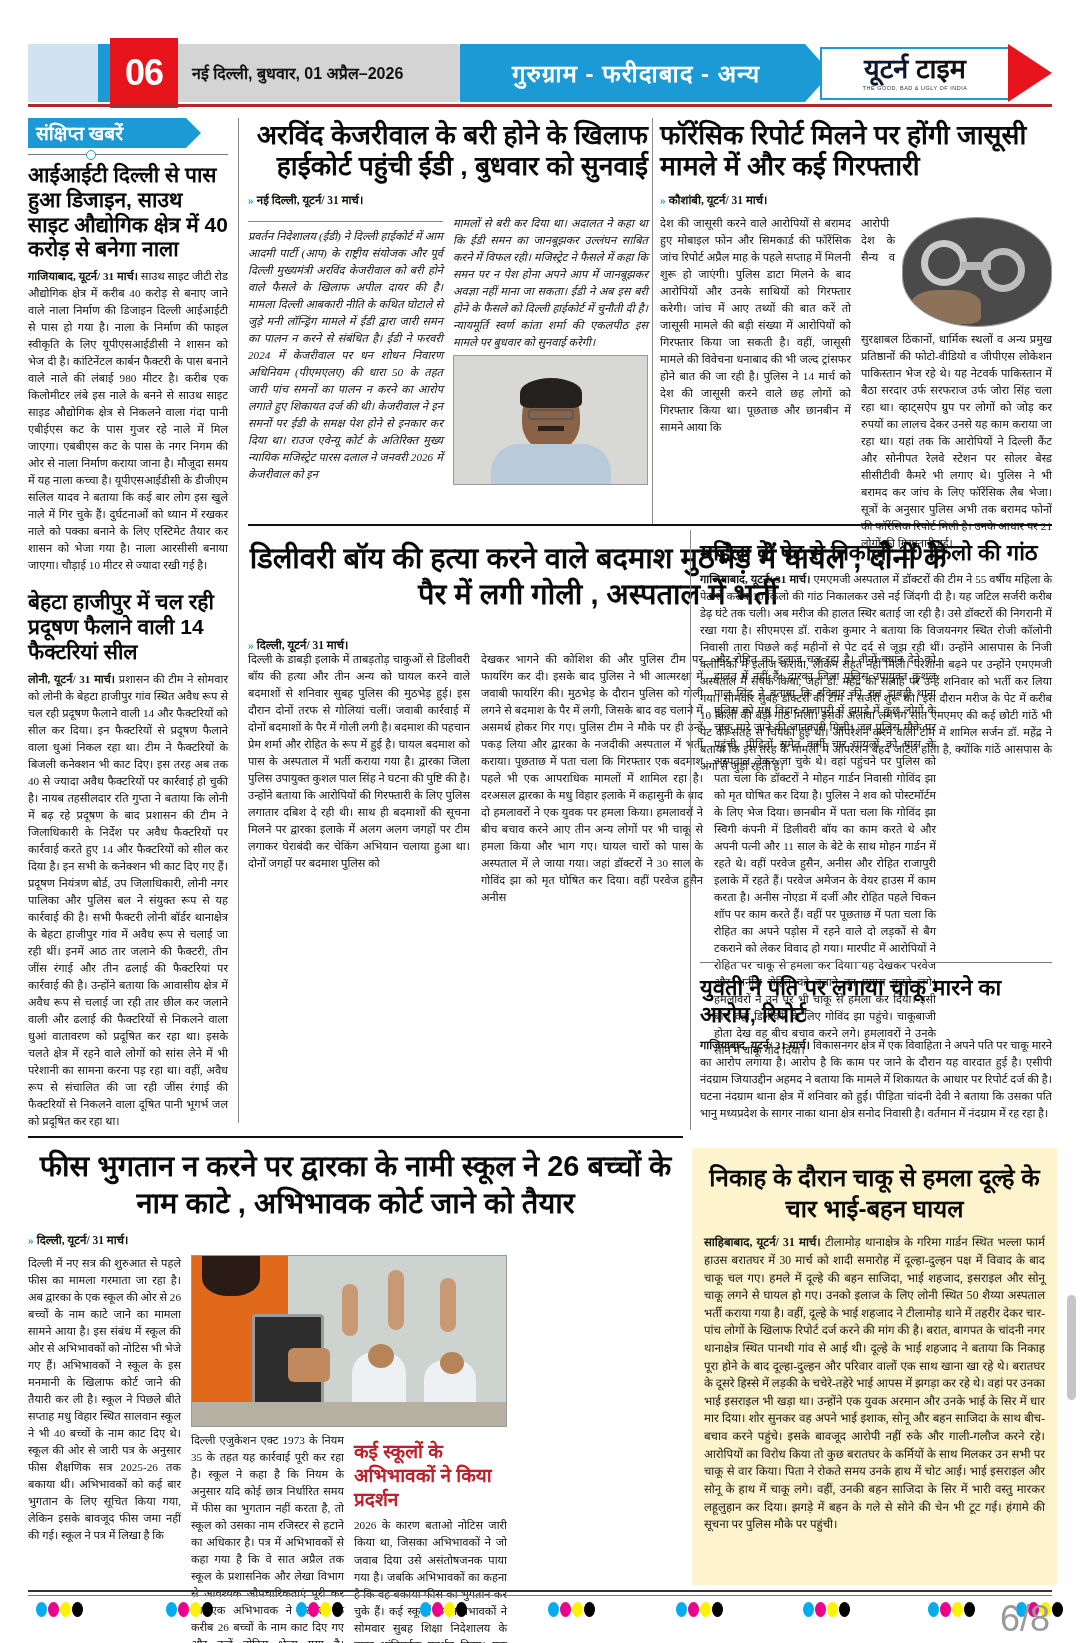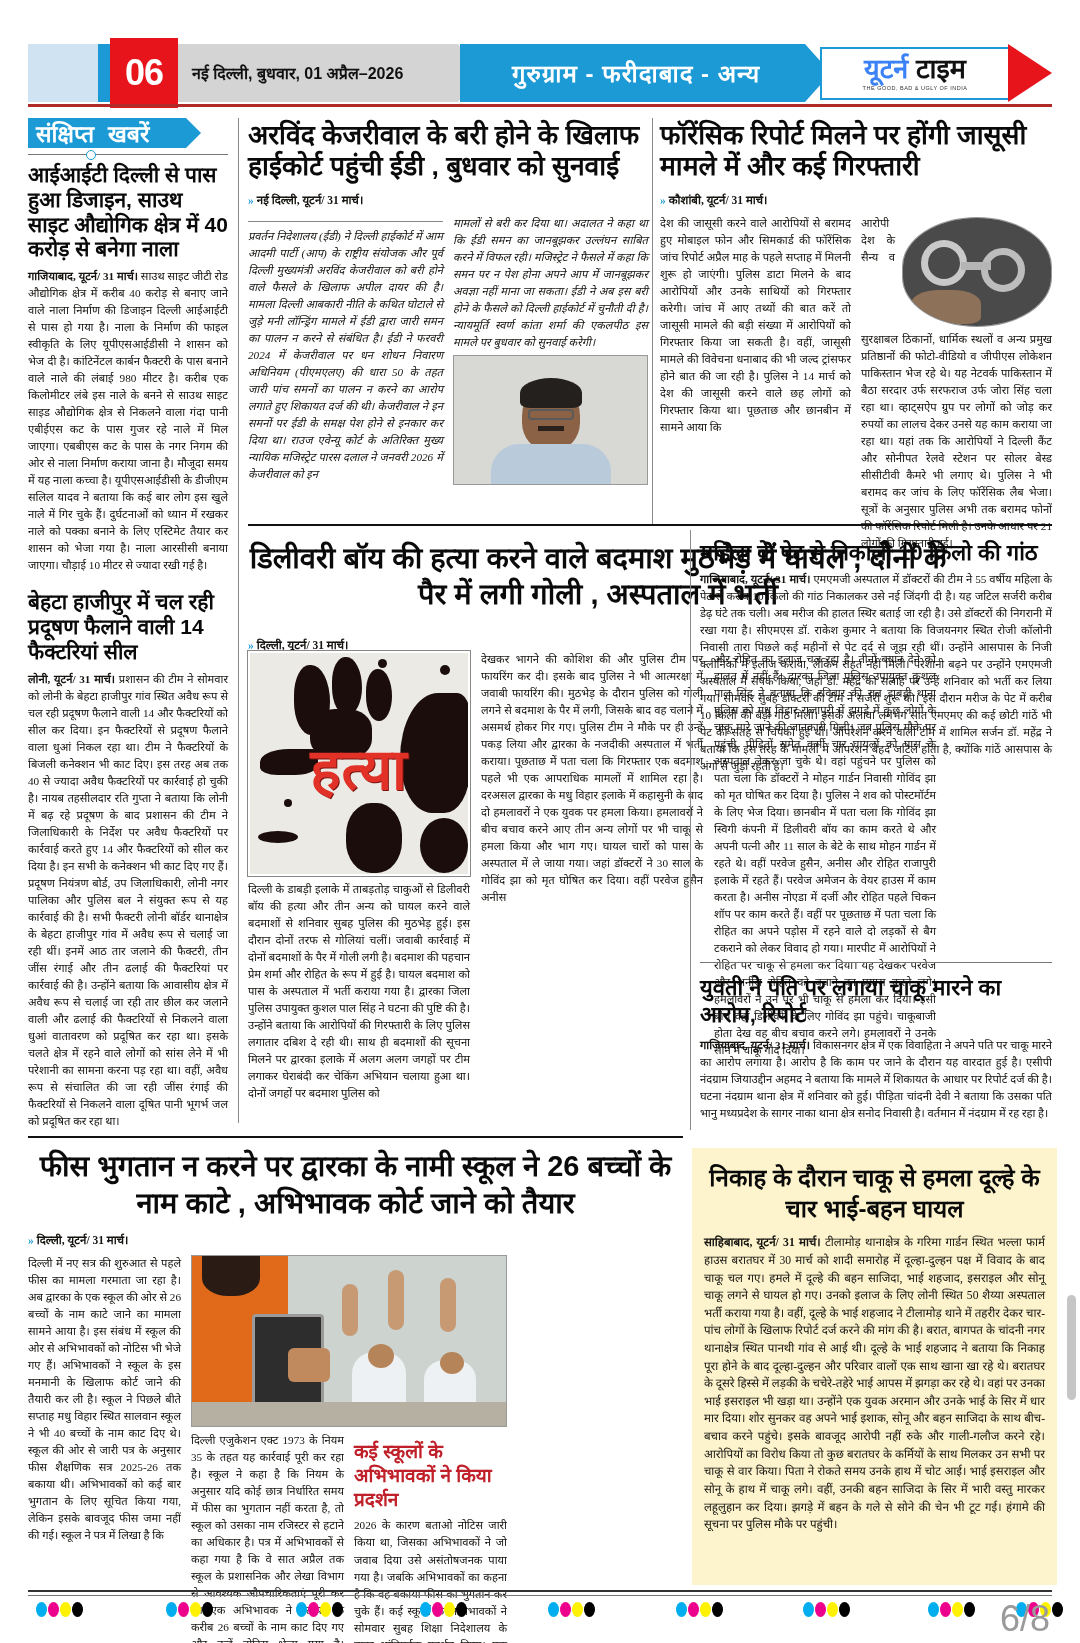--- a/index.html
+++ b/index.html
@@ -25,52 +25,52 @@
   .mh-date { position:absolute; left:192px; top:18px; font-size:16px; font-weight:bold; color:#111;
      font-family:"Liberation Sans", sans-serif; }
   .mh-cyan { position:absolute; left:460px; top:0; width:345px; height:58px; background:#1b9ad6; }
   .mh-cyan:after{ content:""; position:absolute; right:-26px; top:0; width:0;height:0;
      border-top:29px solid transparent; border-bottom:29px solid transparent; border-left:26px solid #1b9ad6;}
   .mh-edition { position:absolute; left:486px; top:12px; width:300px; text-align:center; color:#fff;
      font-size:24px; font-weight:bold; font-family:"Liberation Sans", sans-serif; letter-spacing:1px; }
   .mh-logobox { position:absolute; left:820px; top:3px; width:190px; height:53px; background:#fff;
      border:2px solid #1b9ad6; display:flex; flex-direction:column; align-items:center; justify-content:center; }
   .mh-logo-main { font-size:27px; font-weight:bold; font-family:"Liberation Sans", sans-serif; line-height:1;}
-  .mh-logo-a { color:#3b82f6; }
+  .mh-logo-a { color:#0f172a; }
   .mh-logo-b { color:#111; background:#fff; }
   .mh-logo-tag { font-size:5.5px; letter-spacing:.5px; color:#333; margin-top:2px;
      font-family:"Liberation Sans", sans-serif; }
   .mh-redarrow { position:absolute; left:1008px; top:0; width:0; height:0;
      border-top:29px solid transparent; border-bottom:29px solid transparent; border-left:44px solid #e8141c; }
   .mh-rule { position:absolute; left:28px; top:104px; width:1024px; height:3px; background:#b02a2a; }
 
   
   .hl { font-family:"Liberation Sans", sans-serif; font-weight:bold; color:#0a0a0a; line-height:1.18; }
   .body-txt { font-size:11.2px; line-height:1.52; text-align:justify; color:#15130f;
      font-family:"Liberation Serif", serif; hyphens:auto; }
   .dateline { font-weight:bold; }
   .byline { font-size:11.5px; font-weight:bold; color:#15130f; }
   .bullet { color:#1b9ad6; font-weight:bold; margin-right:3px; }
   .photo { background:#d9d9d9; border:1px solid #999; position:relative; overflow:hidden; }
 
   
   .sidebar { position:absolute; left:28px; top:118px; width:200px; height:1000px; }
   .sb-tag { position:relative; width:158px; height:30px; background:#1b9ad6; color:#fff;
-     font-family:Liberation Mono, monospace; font-weight:bold; font-size:23px;
+     font-family:Liberation Serif, serif; font-weight:bold; font-size:19px;
      display:flex; align-items:center; padding-left:8px; }
   .sb-tag:after{content:"";position:absolute;right:-15px;top:0;width:0;height:0;
      border-top:15px solid transparent;border-bottom:15px solid transparent;border-left:15px solid #1b9ad6;}
   .sb-line { width:200px; height:1px; background:#777; margin-top:6px; position:relative; }
   .sb-line:before{content:"";position:absolute;left:58px;top:-4px;width:8px;height:8px;border-radius:50%;
      border:1.5px solid #1b9ad6;background:#fff;}
   .sb-hl { font-size:21px; margin:8px 0 6px 0; }
 
   
   .art-kejri { position:absolute; left:248px; top:120px; width:400px; }
-  .art-kejri .hl { font-size:26.5px; text-align:left; }
+  .art-kejri .hl { font-size:26.5px; text-align:right; }
   .kj-cols { display:flex; gap:10px; margin-top:8px; }
   .kj-col { width:195px;font-style:italic; }
   .kj-rule { width:195px; height:1px; background:#888; margin:6px 0 6px; }
   .kj-photo { width:195px; height:130px; margin:4px 0 6px; }
 
   
   .art-spy { position:absolute; left:660px; top:120px; width:392px; }
   .art-spy .hl { font-size:26.5px; text-align:left; }
   .spy-cols { display:flex; gap:10px; margin-top:8px; }
   .spy-col { width:191px; }
@@ -216,37 +216,20 @@
 
   <div class="hsep" style="left:248px; top:524px; width:804px;"></div>
 
   <div class="art-main">
     <div class="hl">डिलीवरी बॉय की हत्या करने वाले बदमाश मुठभेड़ में घायल , दोनों के पैर में लगी गोली , अस्पताल में भर्ती</div>
     <div class="byline" style="margin-top:9px;position:absolute;top:88px;">
       <span class="bullet">»</span><span>दिल्ली, यूटर्न/ 31 मार्च।</span>
     </div>
     <div class="main-cols" style="margin-top:38px">
       <div class="main-col">
-        <div class="photo main-photo">
-          <div class="blood">
-            <div class="sp" style="left:44px;top:12px;width:36px;height:70px;"></div>
-            <div class="sp" style="left:82px;top:4px;width:30px;height:58px;"></div>
-            <div class="sp" style="left:116px;top:16px;width:26px;height:52px;"></div>
-            <div class="sp" style="left:60px;top:56px;width:62px;height:50px;border-radius:40%;"></div>
-            <div class="sp" style="left:10px;top:96px;width:58px;height:26px;border-radius:50% 10% 40% 30%;"></div>
-            <div class="sp" style="left:150px;top:40px;width:70px;height:120px;border-radius:60% 20% 40% 50%;"></div>
-            <div class="sp" style="left:96px;top:150px;width:56px;height:70px;border-radius:45%;"></div>
-            <div class="sp" style="left:170px;top:165px;width:48px;height:55px;border-radius:55%;"></div>
-            <div class="sp" style="left:8px;top:178px;width:40px;height:12px;border-radius:50%;"></div>
-            <div class="sp" style="left:128px;top:6px;width:9px;height:9px;border-radius:50%;"></div>
-            <div class="sp" style="left:34px;top:146px;width:8px;height:8px;border-radius:50%;"></div>
-            <div class="sp" style="left:190px;top:12px;width:10px;height:10px;border-radius:50%;"></div>
-            <div class="hatya">हत्या</div>
-          </div>
-        </div>
         <p class="body-txt">दिल्ली के डाबड़ी इलाके में ताबड़तोड़ चाकुओं से डिलीवरी बॉय की हत्या और तीन अन्य को घायल करने वाले बदमाशों से शनिवार सुबह पुलिस की मुठभेड़ हुई। इस दौरान दोनों तरफ से गोलियां चलीं। जवाबी कार्रवाई में दोनों बदमाशों के पैर में गोली लगी है। बदमाश की पहचान प्रेम शर्मा और रोहित के रूप में हुई है। घायल बदमाश को पास के अस्पताल में भर्ती कराया गया है। द्वारका जिला पुलिस उपायुक्त कुशल पाल सिंह ने घटना की पुष्टि की है। उन्होंने बताया कि आरोपियों की गिरफ्तारी के लिए पुलिस लगातार दबिश दे रही थी। साथ ही बदमाशों की सूचना मिलने पर द्वारका इलाके में अलग अलग जगहों पर टीम लगाकर घेराबंदी कर चेकिंग अभियान चलाया हुआ था। दोनों जगहों पर बदमाश पुलिस को</p>
       </div>
       <div class="main-col">
         <p class="body-txt">देखकर भागने की कोशिश की और पुलिस टीम पर फायरिंग कर दी। इसके बाद पुलिस ने भी आत्मरक्षा में जवाबी फायरिंग की। मुठभेड़ के दौरान पुलिस को गोली लगने से बदमाश के पैर में लगी, जिसके बाद वह चलाने में असमर्थ होकर गिर गए। पुलिस टीम ने मौके पर ही उन्हें पकड़ लिया और द्वारका के नजदीकी अस्पताल में भर्ती कराया। पूछताछ में पता चला कि गिरफ्तार एक बदमाश पहले भी एक आपराधिक मामलों में शामिल रहा है। दरअसल द्वारका के मधु विहार इलाके में कहासुनी के बाद दो हमलावरों ने एक युवक पर हमला किया। हमलावरों ने बीच बचाव करने आए तीन अन्य लोगों पर भी चाकू से हमला किया और भाग गए। घायल चारों को पास के अस्पताल में ले जाया गया। जहां डॉक्टरों ने 30 साल के गोविंद झा को मृत घोषित कर दिया। वहीं परवेज हुसैन अनीस</p>
       </div>
       <div class="main-col">
         <p class="body-txt">और रोहित का इलाज चल रहा है। तीनों बयान देने को हालत में नहीं हैं। द्वारका जिला पुलिस उपायुक्त कुशल पाल सिंह ने बताया कि रविवार की रात डाबड़ी थाना पुलिस को मधु विहार राजापुरी में झगड़े में कुछ लोगों के चाकू मारे जाने की जानकारी मिली। जब पुलिस मौके पर पहुंची, पीड़ितों समेत कर्मी चार घायलों को पास के अस्पताल लेकर जा चुके थे। वहां पहुंचने पर पुलिस को पता चला कि डॉक्टरों ने मोहन गार्डन निवासी गोविंद झा को मृत घोषित कर दिया है। पुलिस ने शव को पोस्टमॉर्टम के लिए भेज दिया। छानबीन में पता चला कि गोविंद झा स्विगी कंपनी में डिलीवरी बॉय का काम करते थे और अपनी पत्नी और 11 साल के बेटे के साथ मोहन गार्डन में रहते थे। वहीं परवेज हुसैन, अनीस और रोहित राजापुरी इलाके में रहते हैं। परवेज अमेजन के वेयर हाउस में काम करता है। अनीस नोएडा में दर्जी और रोहित पहले चिकन शॉप पर काम करते हैं। वहीं पर पूछताछ में पता चला कि रोहित का अपने पड़ोस में रहने वाले दो लड़कों से बैग टकराने को लेकर विवाद हो गया। मारपीट में आरोपियों ने रोहित पर चाकू से हमला कर दिया। यह देखकर परवेज और अनीस रोहित को बचाने का प्रयास करने लगे। हमलावरों ने उन पर भी चाकू से हमला कर दिया। इसी बीच वहां डिलीवरी के लिए गोविंद झा पहुंचे। चाकूबाजी होता देख वह बीच बचाव करने लगे। हमलावरों ने उनके सीने में चाकू गोद दिया।</p>
       </div>
     </div>
   </div>

